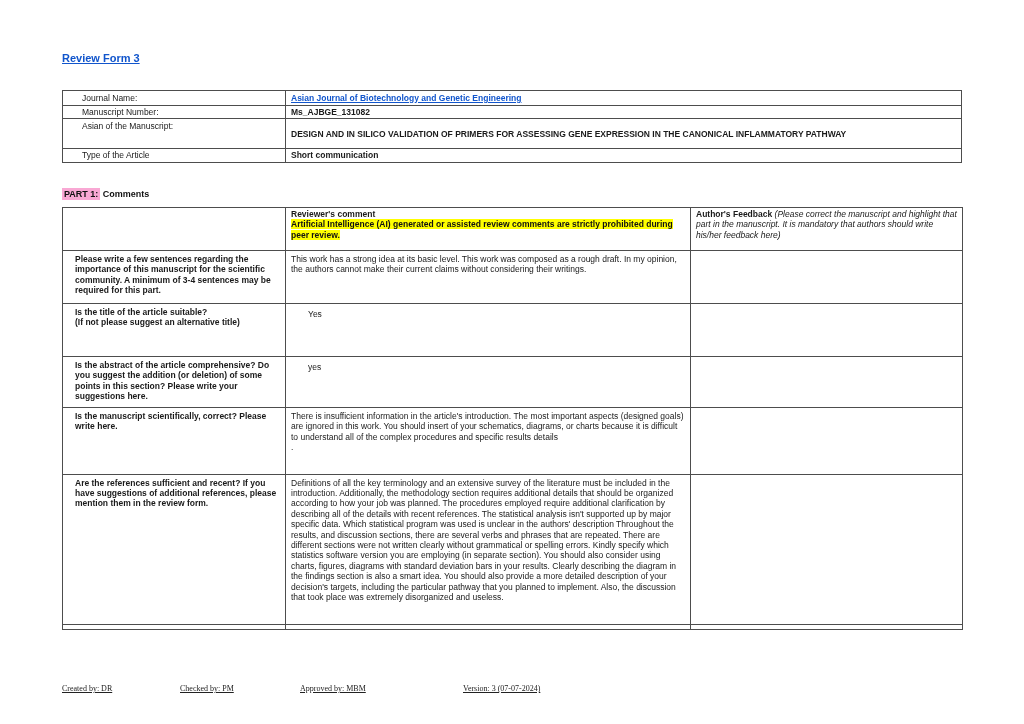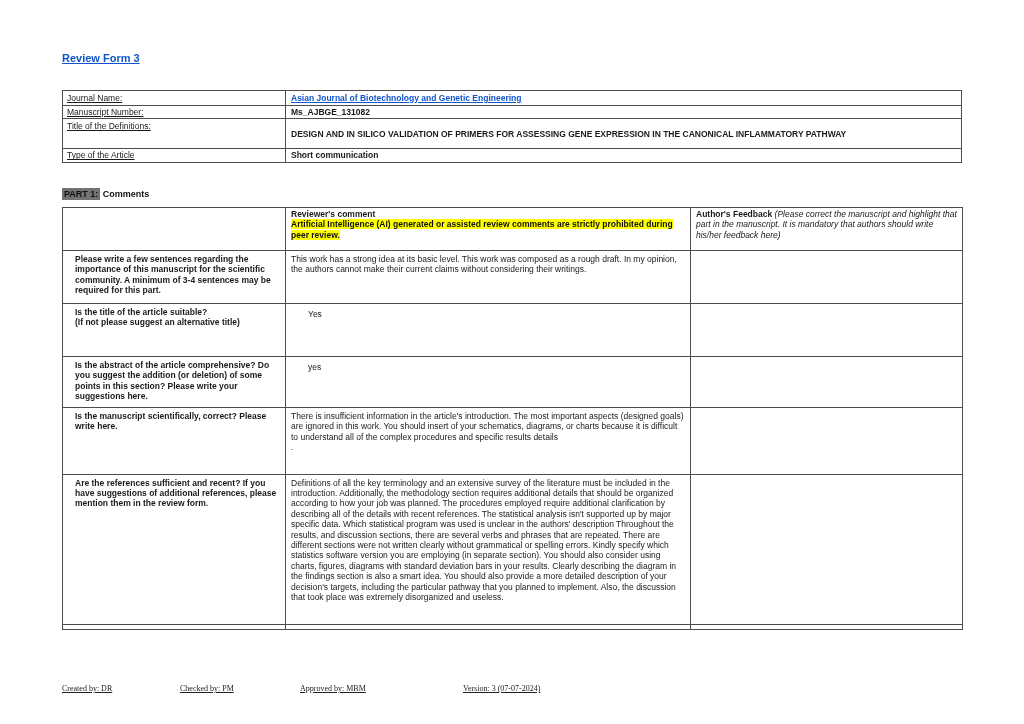--- a/index.html
+++ b/index.html
@@ -29,31 +29,31 @@
     overflow: hidden;
   }
 
   
   .info-table {
     position: absolute; left: 62px; top: 90px;
     width: 900px;
     border: 1.5px solid #3c3c3c;
   }
   .info-table col.c1 { width: 223px; }
-  .info-table td.label { padding-left: 4px; text-decoration: underline; }
+  .info-table td.label { padding-left: 19px; }
   .info-table td.value { font-weight: bold; }
   .info-table tr.title-row td.label { vertical-align: top; padding-top: 2px; }
   .journal-link { color: #1155CC; text-decoration: underline; cursor: pointer; }
 
   
   .part-heading {
     position: absolute; left: 62px; top: 189px;
     font-size: 9px; font-weight: bold; color: #111;
   }
-  .hl-yellow { background: #737373; padding: 1px 2px; }
+  .hl-yellow { background: #f9a8d4; padding: 1px 2px; }
 
   
   .comments-table {
     position: absolute; left: 62px; top: 207px;
     width: 900px;
     border: 1.5px solid #3c3c3c;
   }
   .comments-table col.c1 { width: 223px; }
   .comments-table col.c2 { width: 405px; }
   .comments-table col.c3 { width: 272px; }
@@ -105,21 +105,21 @@
   <tbody>
       <tr style="height:15px;">
     <td class="label">Journal Name:</td>
     <td class="value"><span class="journal-link">Asian Journal of Biotechnology and Genetic Engineering</span></td>
   </tr>
   <tr style="height:12px;margin-left:41px;">
     <td class="label">Manuscript Number:</td>
     <td class="value">Ms_AJBGE_131082</td>
   </tr>
   <tr class="title-row" style="height:30px;">
-    <td class="label">Title of the Definitions:</td>
+    <td class="label">Asian of the Manuscript:</td>
     <td class="value">DESIGN AND IN SILICO VALIDATION OF PRIMERS FOR ASSESSING GENE EXPRESSION IN THE CANONICAL INFLAMMATORY PATHWAY</td>
   </tr>
   <tr style="height:13px;">
     <td class="label">Type of the Article</td>
     <td class="value">Short communication</td>
   </tr>
 </tbody>
   </table>
 
 <div class="part-heading"><span class="hl-yellow">PART 1:</span><span> Comments</span></div>

